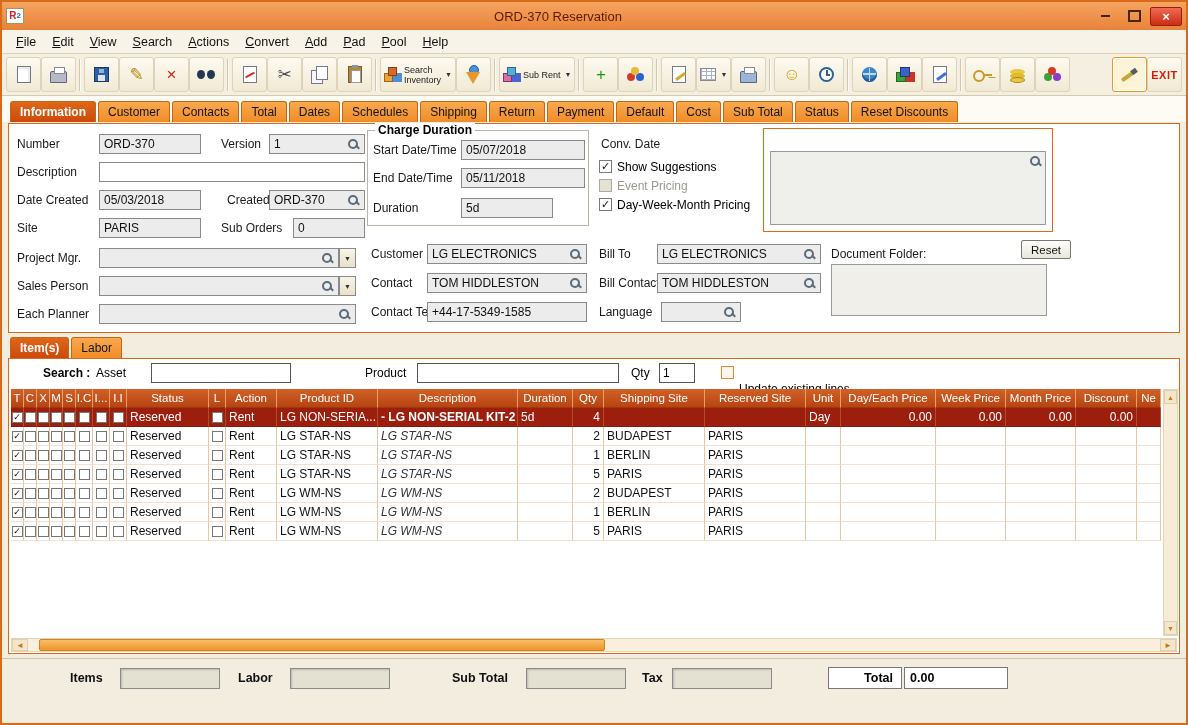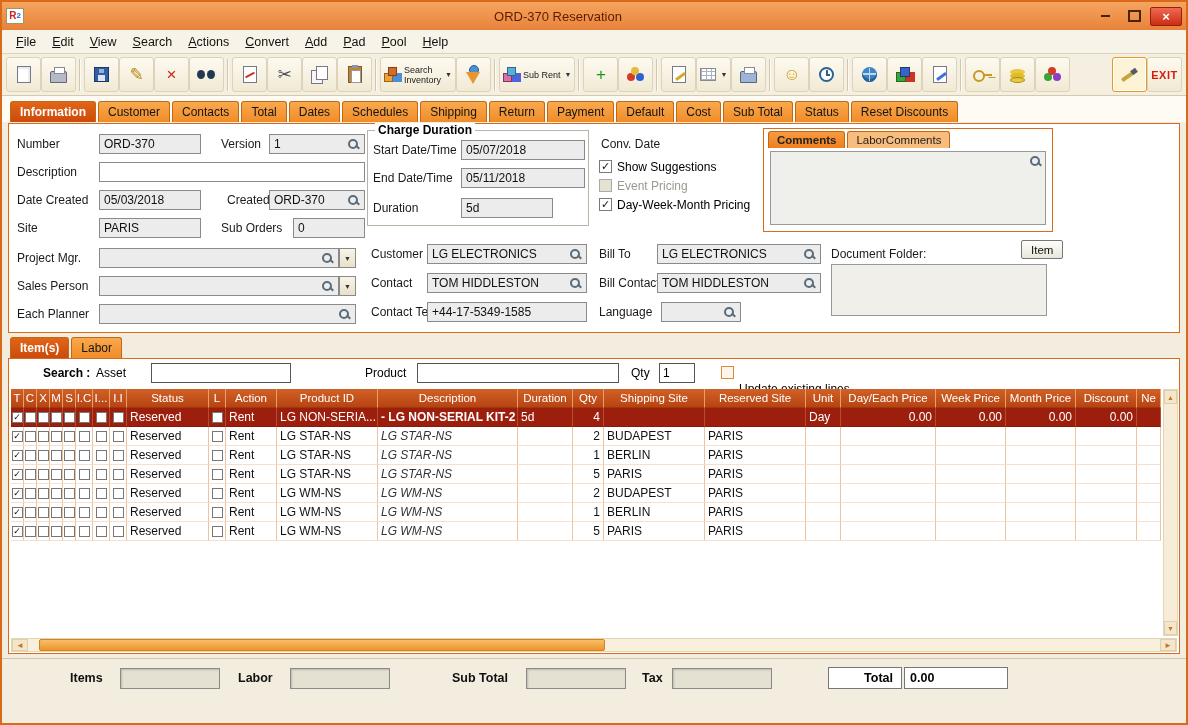--- a/index.html
+++ b/index.html
@@ -411,31 +411,27 @@
     <div class="fld" style="left:418px;top:178px;width:160px">
         <span class="val">+44-17-5349-1585</span>
       </div>
     <div class="lbl" style="left:590px;top:178px">Language</div>
     <div class="fld" style="left:652px;top:178px;width:80px">
         <span class="val"></span>
         <span class="mag"></span>
       </div>
 
     <div class="cmt-box" style="left:754px;top:4px;width:290px;height:104px">
-      <div class="cmt-tabs" id="cmt-tabs">
-          <div class="cmt-tab active">Comments</div>
-          <div class="cmt-tab">LaborComments</div>
-        </div>
       <div class="cmt-area" style="left:6px;top:22px;width:276px;height:74px">
         <span></span>
         <span class="mag"></span>
       </div>
     </div>
     <div class="lbl" style="left:822px;top:120px">Document Folder:</div>
-    <div class="reset-btn" style="left:1012px;top:116px">Item</div>
+    <div class="reset-btn" style="left:1012px;top:116px">Reset</div>
     <div class="folder-box" style="left:822px;top:140px;width:216px;height:52px"></div>
   </div>
 
   <div class="items-tabstrip" id="itemtabs">
       <div class="tab active">Item(s)</div>
       <div class="tab">Labor</div>
     </div>
 
   <div class="items-panel">
     <div class="srch-lbl b" style="left:34px;top:4px">Search :</div>

